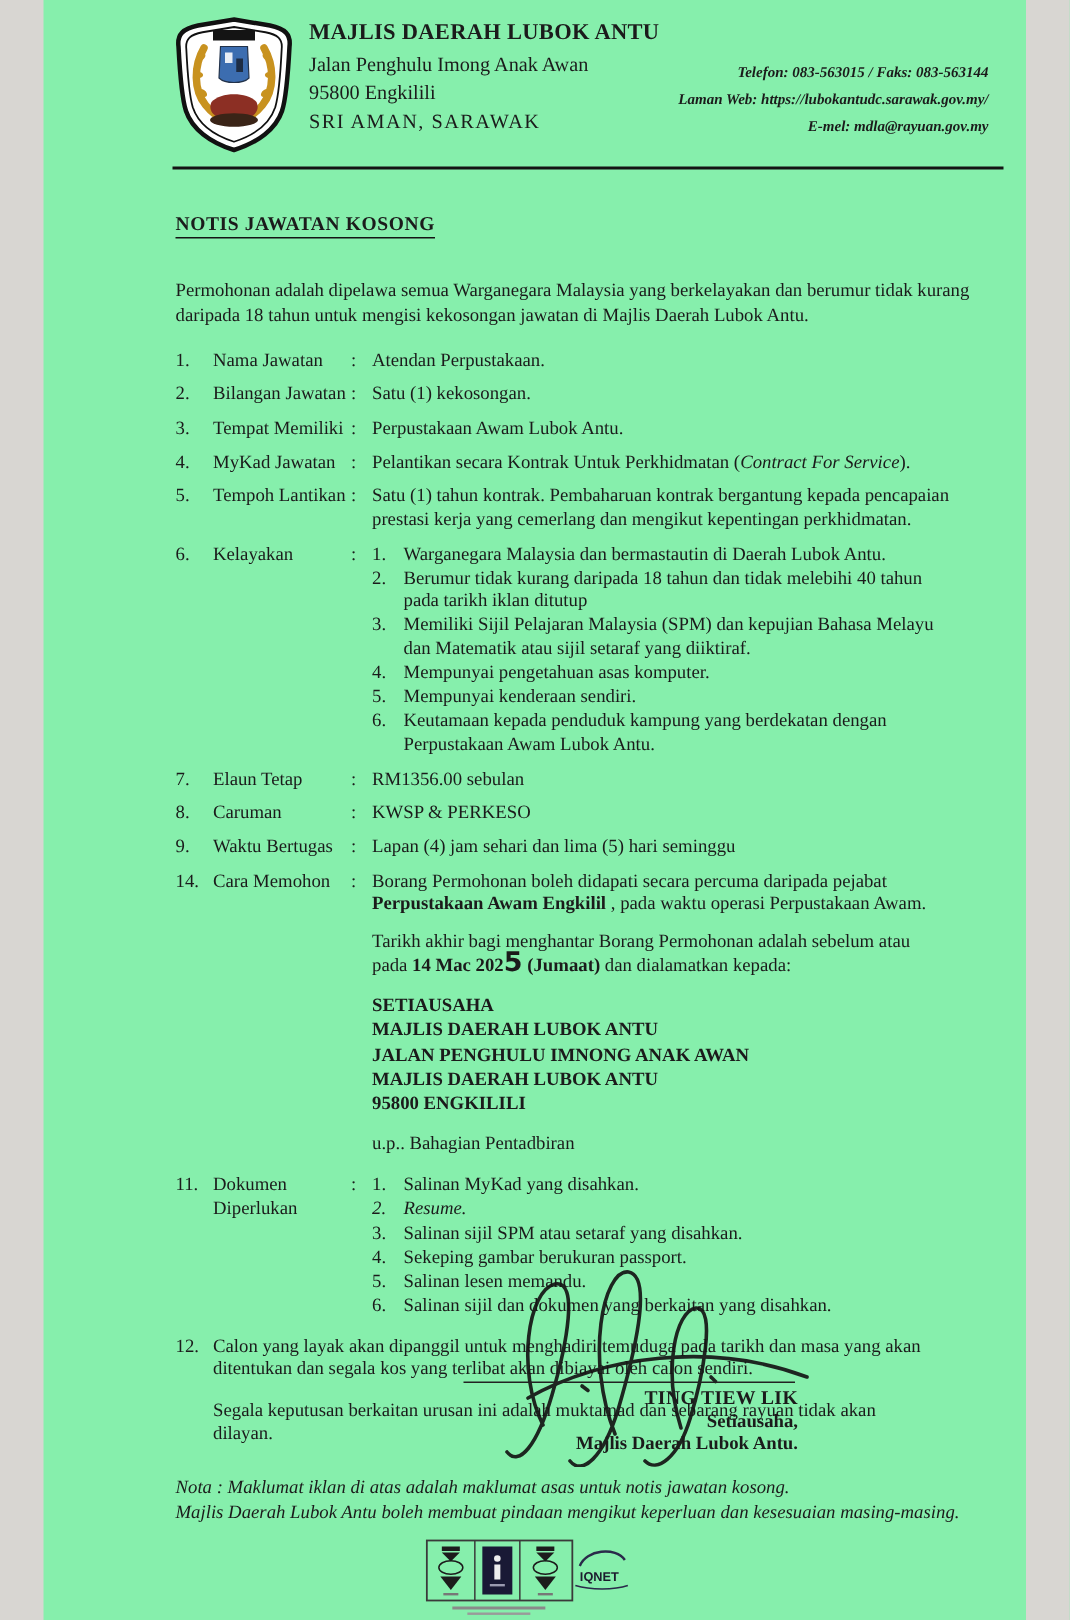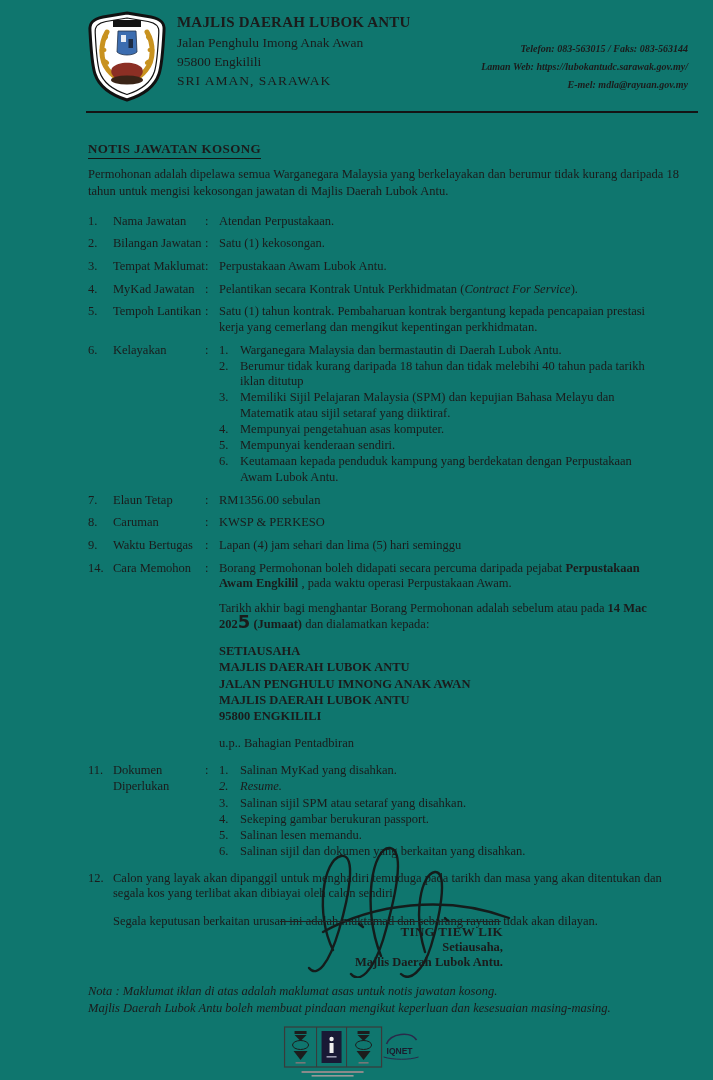--- a/index.html
+++ b/index.html
@@ -1,21 +1,21 @@
 <!DOCTYPE html>
 <html><head>
 <meta charset="utf-8">
 <style>
   * { box-sizing: border-box; }
   html, body { margin: 0; padding: 0; background: #d8d6d2; }
   .page {
     position: relative;
-    width: 713px; height: 1080px;
+    width: 655px; height: 1080px;
     margin: 0 auto;
-    background: #0f766e;
+    background: #86efac;
     color: #1b1b1b;
     font-family: "Liberation Serif", serif;
     font-size: 12.5px;
     overflow: hidden;
     padding: 10px 25px 0 88px;
   }
   
   .header { display: flex; align-items: flex-start; }
   .crest { flex: 0 0 84px; margin-left: -3px; }
   .org-block { margin-left: 8px; padding-top: 4px; }
@@ -27,21 +27,21 @@
     font-weight: bold; font-style: italic; font-size: 10px; line-height: 1.8;
     white-space: nowrap;
   }
   .rule { border: none; border-top: 2.5px solid #141414; margin: 9px -10px 0 -2px; }
   
   .doc-title {
     display: inline-block; margin-top: 28px;
     font-weight: bold; font-size: 13px; letter-spacing: .4px;
     border-bottom: 1.6px solid #141414; padding-bottom: 1px;
   }
-  .intro { margin-top: 7px; line-height: 1.35; }
+  .intro { margin-top: 26px; line-height: 1.35; }
   
   .list { margin-top: 14px; }
   .row {
     display: grid; grid-template-columns: 25px 92px 14px 1fr;
     margin-bottom: 7px; line-height: 1.25; padding-right: 26px;
   }
   .row-wide { grid-template-columns: 25px 1fr; }
   .num { }
   .colon { }
   .value { }
@@ -127,21 +127,21 @@
 
     <div class="row">
       <span class="num">2.</span>
       <span>Bilangan Jawatan</span>
       <span class="colon">:</span>
       <span class="value">Satu (1) kekosongan.</span>
     </div>
 
     <div class="row">
       <span class="num">3.</span>
-      <span>Tempat Maklumat</span>
+      <span>Tempat Memiliki</span>
       <span class="colon">:</span>
       <span class="value">Perpustakaan Awam Lubok Antu.</span>
     </div>
 
     <div class="row">
       <span class="num">4.</span>
       <span>MyKad Jawatan</span>
       <span class="colon">:</span>
       <span class="value"><span>Pelantikan secara Kontrak Untuk Perkhidmatan (</span><span class="italic">Contract For Service</span><span>).</span></span>
     </div>

